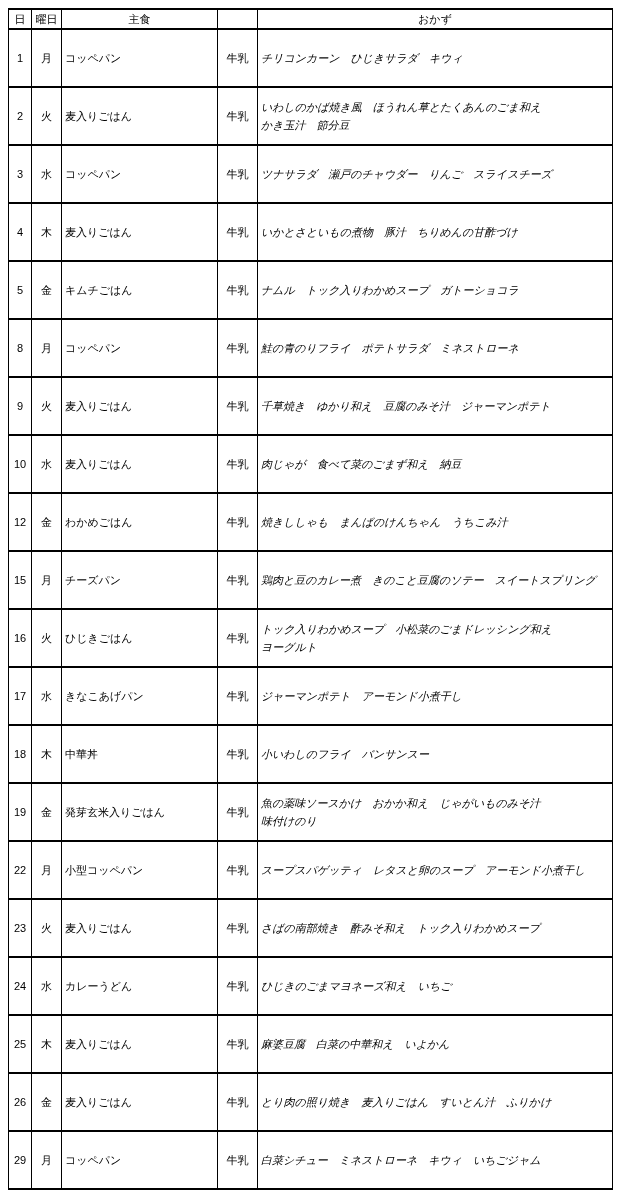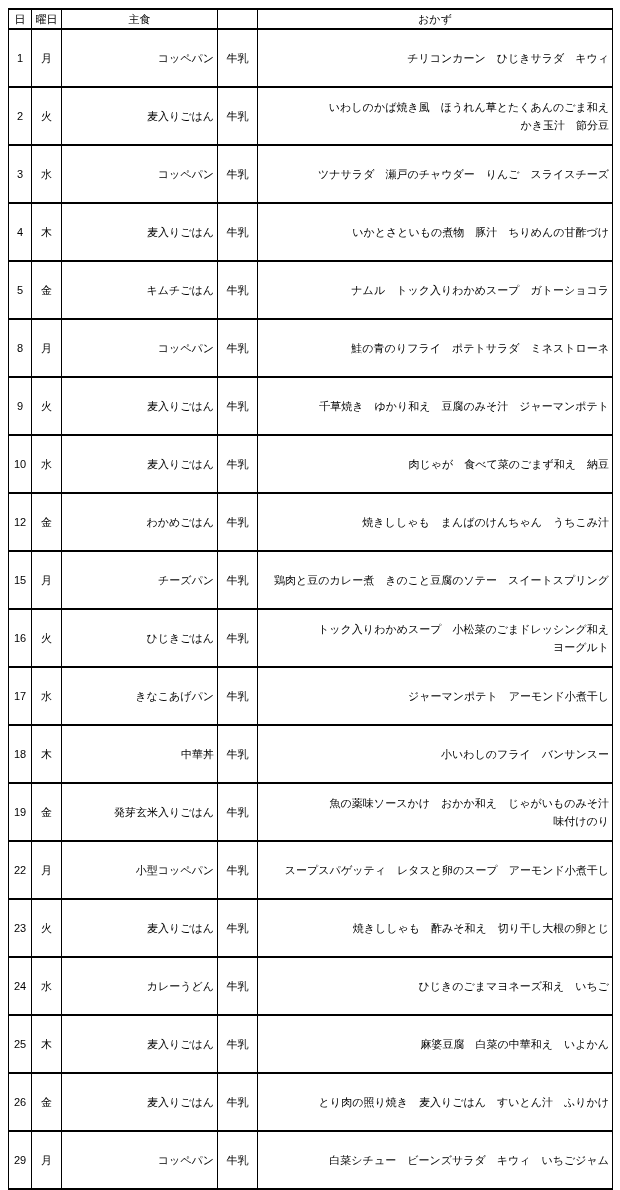--- a/index.html
+++ b/index.html
@@ -43,24 +43,24 @@
     padding: 0;
     vertical-align: middle;
     overflow: hidden;
     line-height: 18px;
   }
   thead tr { height: 16px; }
   tbody tr { height: 58px; }
   th { text-align: center; }
   td.day, td.weekday, td.milk { text-align: center; }
   td.staple, td.okazu {
-    text-align: right;
+    text-align: left;
     padding: 0 3px;
   }
-  td.okazu { white-space: pre-wrap; }
+  td.okazu { white-space: pre-wrap; font-style: italic; }
 </style>
 </head>
 <body>
 
 <div class="menu-wrap">
   <table class="menu-table">
     <colgroup>
       <col class="c-day">
       <col class="c-wday">
       <col class="c-staple">
@@ -183,21 +183,21 @@
           <td class="weekday">月</td>
           <td class="staple">小型コッペパン</td>
           <td class="milk">牛乳</td>
           <td class="okazu">スープスパゲッティ　レタスと卵のスープ　アーモンド小煮干し</td>
         </tr>
         <tr>
           <td class="day">23</td>
           <td class="weekday">火</td>
           <td class="staple">麦入りごはん</td>
           <td class="milk">牛乳</td>
-          <td class="okazu">焼きししゃも　酢みそ和え　切り干し大根の卵とじ</td>
+          <td class="okazu">さばの南部焼き　酢みそ和え　トック入りわかめスープ</td>
         </tr>
         <tr>
           <td class="day">24</td>
           <td class="weekday">水</td>
           <td class="staple">カレーうどん</td>
           <td class="milk">牛乳</td>
           <td class="okazu">ひじきのごまマヨネーズ和え　いちご</td>
         </tr>
         <tr>
           <td class="day">25</td>
@@ -211,17 +211,17 @@
           <td class="weekday">金</td>
           <td class="staple">麦入りごはん</td>
           <td class="milk">牛乳</td>
           <td class="okazu">とり肉の照り焼き　麦入りごはん　すいとん汁　ふりかけ</td>
         </tr>
         <tr>
           <td class="day">29</td>
           <td class="weekday">月</td>
           <td class="staple">コッペパン</td>
           <td class="milk">牛乳</td>
-          <td class="okazu">白菜シチュー　ビーンズサラダ　キウィ　いちごジャム</td>
+          <td class="okazu">白菜シチュー　ミネストローネ　キウィ　いちごジャム</td>
         </tr>
       </tbody>
   </table>
 </div>
 
 </body></html>

